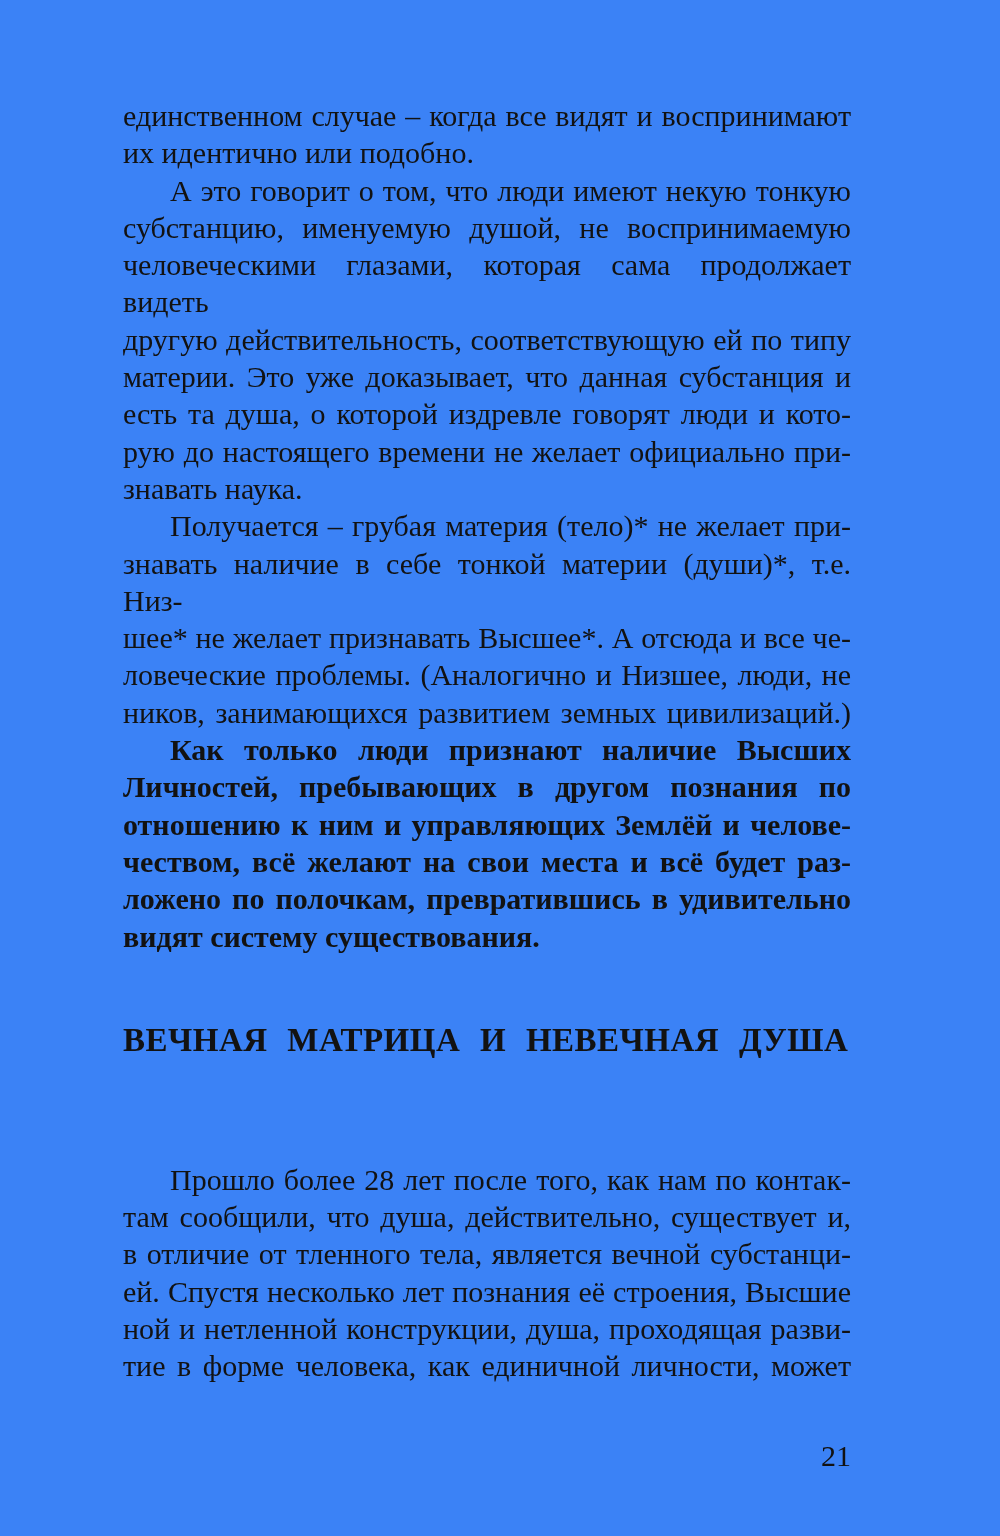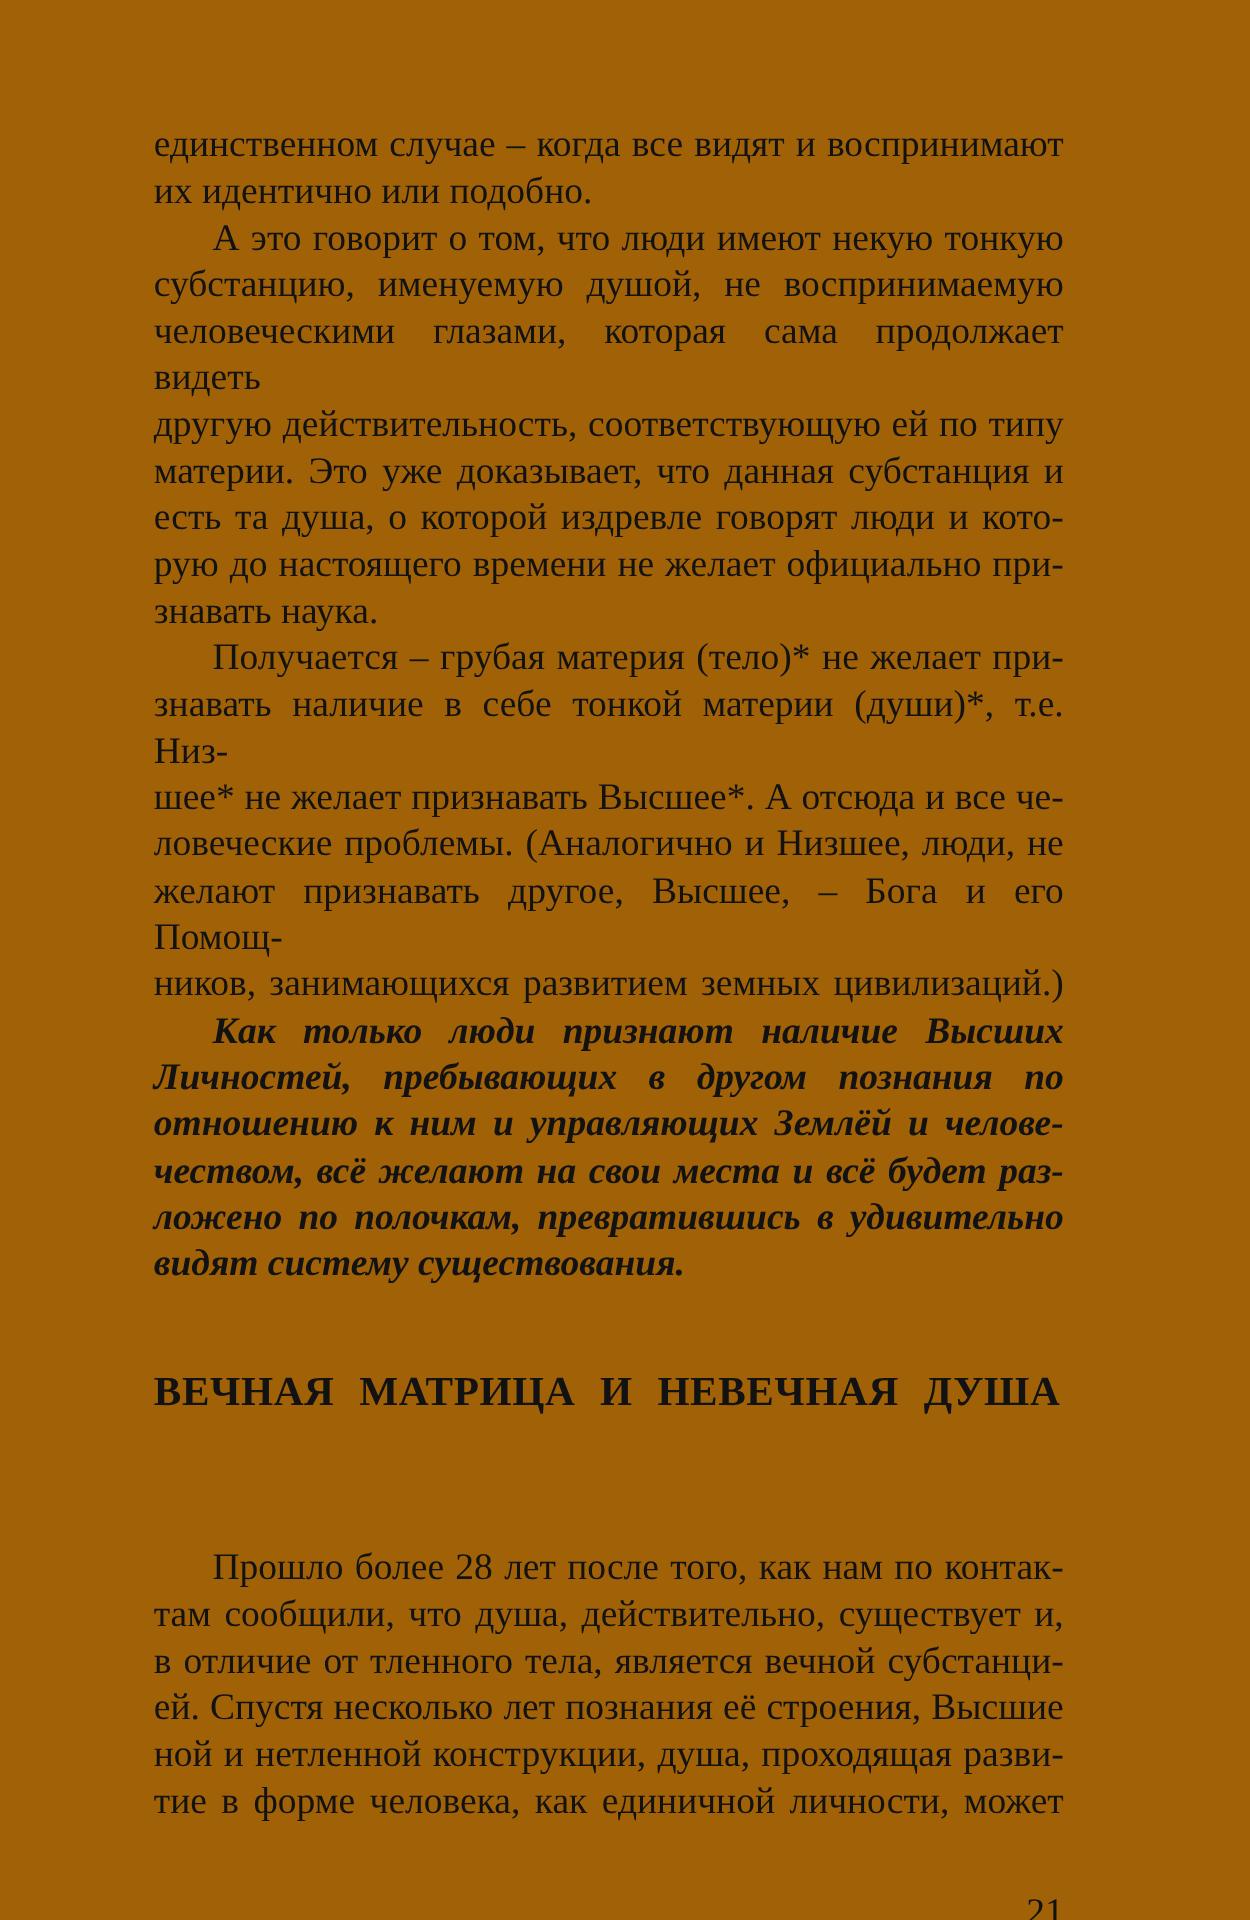--- a/index.html
+++ b/index.html
@@ -7,21 +7,21 @@
     padding: 0;
     width: 1000px;
     height: 1536px;
     background: #ffffff;
     overflow: hidden;
   }
   .page {
     position: relative;
     width: 1000px;
     height: 1536px;
-    background: #a16207;
+    background: #3b82f6;
     font-family: "Liberation Serif", "DejaVu Serif", serif;
     color: #121212;
   }
   .text-column {
     position: absolute;
     left: 123px;
     top: 97px;
     width: 728px;
   }
   .para {
@@ -40,21 +40,20 @@
   }
   .line.end {
     text-align-last: left;
   }
   
   .line.ind {
     padding-left: 47px;
   }
   .para.bold .line {
     font-weight: bold;
-    font-style: italic;
   }
   .heading {
     margin-top: 64px;
     font-size: 33px;
     line-height: 42px;
     font-weight: bold;
     word-spacing: 11px;
     letter-spacing: 0.5px;
   }
   .para.after-heading {
@@ -87,21 +86,20 @@
       <div class="line fill">есть та душа, о которой издревле говорят люди и кото-</div>
       <div class="line fill">рую до настоящего времени не желает официально при-</div>
       <div class="line end">знавать наука.</div>
     </div>
 
     <div class="para">
       <div class="line fill ind">Получается – грубая материя (тело)* не желает при-</div>
       <div class="line fill">знавать наличие в себе тонкой материи (души)*, т.е. Низ-</div>
       <div class="line fill">шее* не желает признавать Высшее*. А отсюда и все че-</div>
       <div class="line fill">ловеческие проблемы. (Аналогично и Низшее, люди, не</div>
-      <div class="line fill">желают признавать другое, Высшее, – Бога и его Помощ-</div>
       <div class="line fill">ников, занимающихся развитием земных цивилизаций.)</div>
     </div>
 
     <div class="para bold">
       <div class="line fill ind">Как только люди признают наличие Высших</div>
       <div class="line fill">Личностей, пребывающих в другом познания по</div>
       <div class="line fill">отношению к ним и управляющих Землёй и челове-</div>
       <div class="line fill">чеством, всё желают на свои места и всё будет раз-</div>
       <div class="line fill">ложено по полочкам, превратившись в удивительно</div>
       <div class="line end">видят систему существования.</div>

